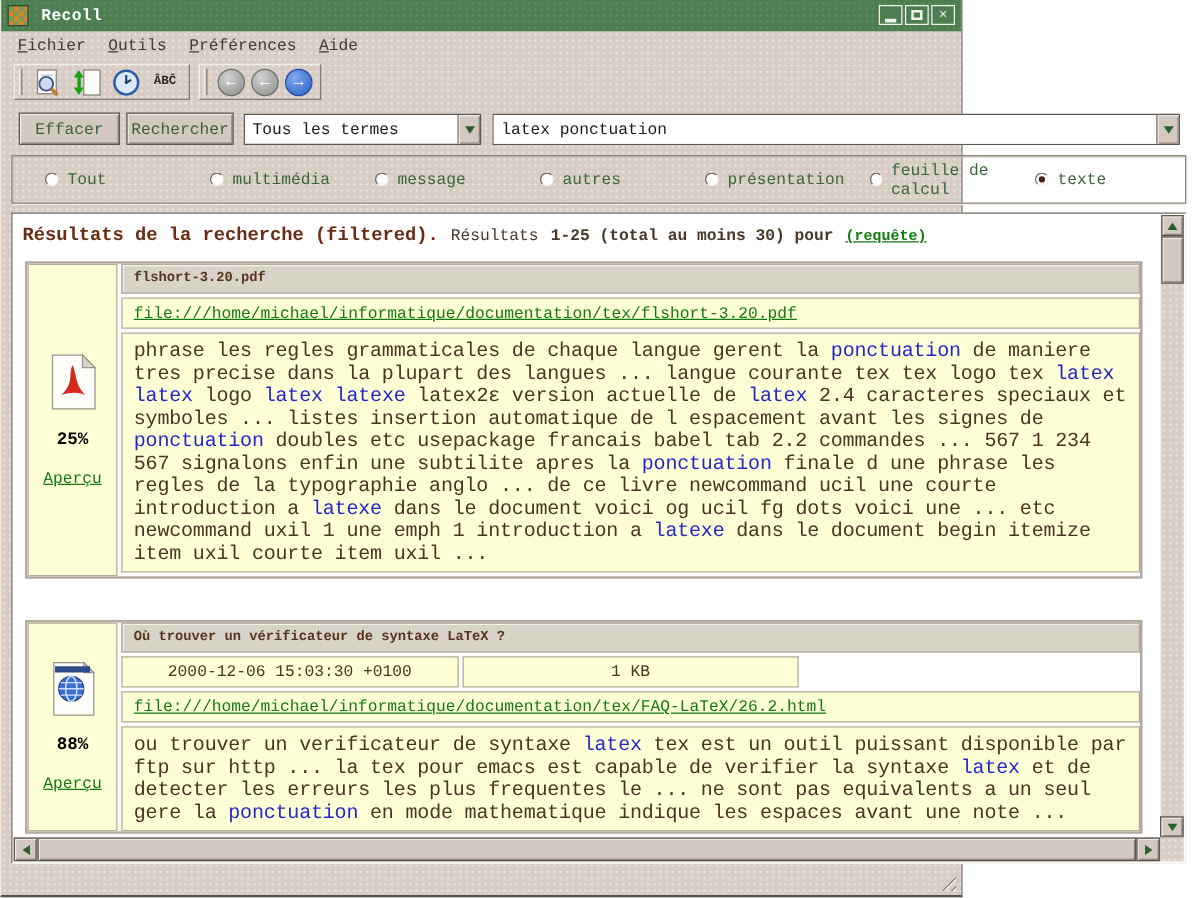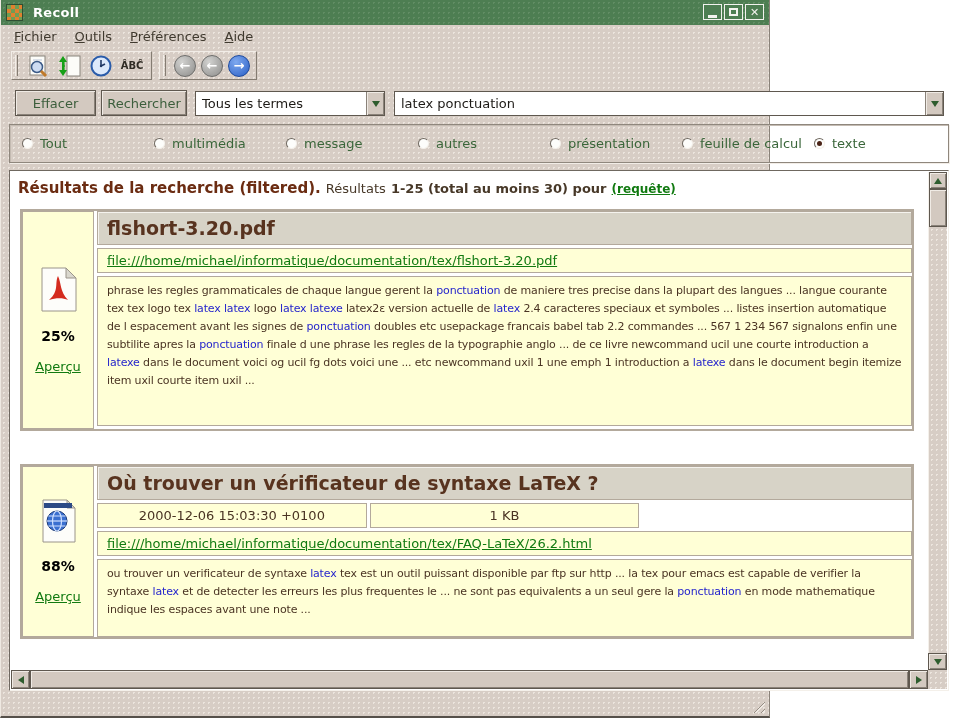--- a/index.html
+++ b/index.html
@@ -1,21 +1,21 @@
 <!DOCTYPE html>
 <html><head>
 <meta charset="utf-8">
 <style>
   * { box-sizing:border-box; margin:0; padding:0; }
   body { width:958px; height:718px; overflow:hidden; font-family:"DejaVu Sans","Liberation Sans",sans-serif; }
   .window { position:relative; width:770px; height:718px;
     background-color:#d7cdc5;
     background-image:radial-gradient(#ece5de 1px, transparent 1px);
     background-size:5px 5px;
-    border-bottom:2px solid #55504a; border-left:1px solid #efe9e2; border-right:1px solid #8a8279; }
+    border-bottom:2px solid #55504a; border-left:1px solid #efe9e2; border-right:1px solid #8a8279;font-family:Liberation Mono, monospace; }
 
   
   .titlebar { position:absolute; top:0; left:0; right:0; height:25px;
     background-color:#4d7e52; background-image:radial-gradient(#618d64 1px, transparent 1px); background-size:5px 5px;
     display:flex; align-items:center; }
   .app-icon { width:17px; height:17px; margin-left:5px;
     background:repeating-conic-gradient(#e0812f 0 25%, #6f9e54 0 50%); background-size:8px 8px;
     border:1px solid #2f4f33; }
   .title-text { color:#fff; font-weight:bold; font-size:13px; margin-left:10px; letter-spacing:.3px; }
   .winbtns { position:absolute; right:5px; top:4px; display:flex; gap:2px; }
@@ -54,21 +54,21 @@
   .combo-text { flex:1; font-size:13px; color:#1d1a16; padding-left:6px; white-space:nowrap; overflow:hidden; }
   .combo-query input { flex:1; border:none; outline:none; font-family:inherit; font-size:13px; color:#1d1a16; padding-left:6px; background:#fff; height:100%; }
   .combo-btn { width:18px; height:100%; background:#d3c9c0; border-left:1px solid #8a8279;
     box-shadow:inset 1px 1px 0 #f0ebe5, inset -1px -1px 0 #8a8279;
     display:flex; align-items:center; justify-content:center; }
   .tri-down { width:0; height:0; border-left:4px solid transparent; border-right:4px solid transparent; border-top:6px solid #2e5d2e; }
 
   
   .filter-bar { position:absolute; top:124px; left:8px; width:940px; height:39px;
     border:1px solid #8f877d; box-shadow:inset 1px 1px 0 #c4bbb2, 1px 1px 0 #f2ede7;
-    display:grid; grid-template-columns:repeat(6,132px) auto; align-items:center; padding-left:12px; }
+    display:grid; grid-template-columns:repeat(6,132px) auto; align-items:center; padding-left:26px; }
   .radio-item { display:flex; align-items:center; gap:7px; }
   .radio { width:11px; height:11px; border-radius:50%; background:#fdfdfb;
     border-top:1px solid #6f6860; border-left:1px solid #6f6860; border-bottom:1px solid #f4f0ea; border-right:1px solid #f4f0ea;
     position:relative; }
   .radio.checked::after { content:""; position:absolute; left:2px; top:2px; width:5px; height:5px; border-radius:50%; background:#4a2317; }
   .radio-label { font-size:13px; color:#3a663a; }
 
   
   .results-widget { position:absolute; top:170px; left:8px; width:940px; height:521px; background:#fff;
     border-top:1px solid #6f6860; border-left:1px solid #6f6860; border-bottom:1px solid #f4f0ea; border-right:1px solid #f4f0ea; }
@@ -78,25 +78,25 @@
   .res-header .h1 { font-size:15px; font-weight:bold; color:#6b2c12; }
   .res-header .h2 { font-size:13px; color:#473828; }
   .res-header .h2b { font-size:13px; font-weight:bold; color:#473828; }
   .link { color:#117a11; text-decoration:underline; }
   .res-header .link { font-weight:bold; font-size:12px; }
 
   .rtable { display:grid; grid-template-columns:72px 1fr; gap:3px; background:#fff;
     border:2px solid #b3a99c; margin:0 12px 33px 4px; padding:0; }
   .cell { border:1px solid #b3a99c; background:#ffffd6; }
   .icon-cell { grid-row:1 / 5; display:flex; flex-direction:column; align-items:center; justify-content:center; gap:15px; }
-  .title-cell { background:#d7d3c7; box-shadow:inset 1px 1px 0 #f5f3ee; font-size:19px; font-weight:bold; color:#58331f; padding:5px 9px; }
+  .title-cell { background:#d7d3c7; box-shadow:inset 1px 1px 0 #f5f3ee; font-size:11px; font-weight:bold; color:#58331f; padding:5px 9px; }
   .meta-row { display:grid; grid-template-columns:1fr 1fr 1fr; gap:3px; border:none; background:transparent; }
   .meta-cell { border:1px solid #b3a99c; background:#ffffd6; text-align:center; font-size:13px; color:#4a3423; padding:4px 2px; }
   .url-cell { padding:4px 9px; font-size:13px; }
-  .snippet-cell { padding:5px 9px; font-size:11px; letter-spacing:-0.15px; line-height:18px; color:#4a3423; }
+  .snippet-cell { padding:5px 9px; font-size:16px; letter-spacing:-0.15px; line-height:18px; color:#4a3423; }
   .snippet-cell .hl { color:#2525cc; }
   .snip-1 { min-height:150px; }
   .snip-2 { min-height:78px; }
   .pct { font-size:14px; font-weight:bold; color:#000000; }
   .preview-link { font-size:13px; }
 
   
   .vscroll { position:absolute; top:1px; right:1px; width:19px; bottom:20px;
     background-color:#d7cdc5; background-image:radial-gradient(#ece5de 1px, transparent 1px); background-size:5px 5px;
     border-left:1px solid #f4f0ea; }

